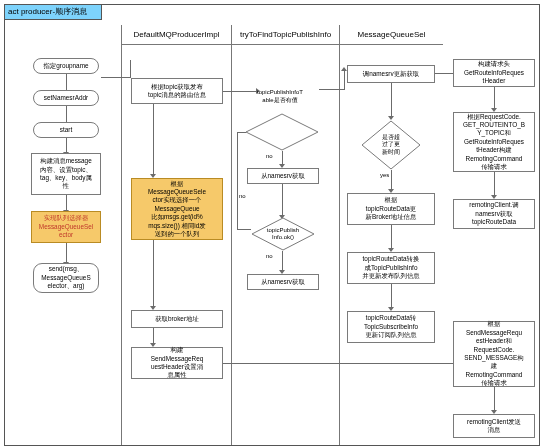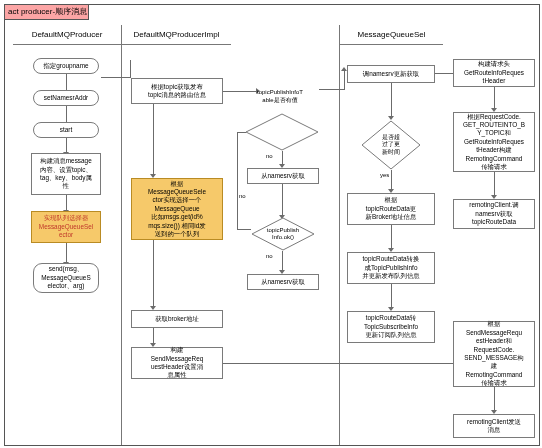--- a/index.html
+++ b/index.html
@@ -1,19 +1,19 @@
 <!DOCTYPE html>
 <html><head>
 <meta charset="utf-8">
 <style>
   html,body{margin:0;padding:0;background:#ffffff;}
   body{font-family:"Liberation Sans",sans-serif;}
   #root{position:relative;width:542px;height:448px;overflow:hidden;background:#fff;}
   .act-frame{position:absolute;left:4px;top:4px;width:534px;height:440px;border:1px solid #555;background:#fff;}
-  .act-tab{position:absolute;left:0;top:0;height:14px;background:#fca5a5;border-right:1px solid #555;border-bottom:1px solid #555;padding:0 1px 0 3px;font-size:8px;line-height:14px;color:#000;white-space:nowrap;}
+  .act-tab{position:absolute;left:0;top:0;height:14px;background:#7dd3fc;border-right:1px solid #555;border-bottom:1px solid #555;padding:0 14px 0 3px;font-size:8px;line-height:14px;color:#000;white-space:nowrap;}
   .lanes{position:absolute;left:8px;top:20px;width:526px;height:420px;}
   .lane{position:absolute;top:0;height:420px;border-left:1px solid #777;box-sizing:border-box;}
   .lane.first{border-left:none;}
   .lane-head{position:absolute;left:0;top:0;width:100%;height:20px;border-bottom:1px solid #777;box-sizing:border-box;display:flex;align-items:center;justify-content:center;}
   .lane-head span{font-size:8px;color:#000;}
   .node{position:absolute;box-sizing:border-box;border:1px solid #7a7a7a;background:#fff;font-size:6.4px;line-height:8.4px;color:#000;display:flex;align-items:center;justify-content:center;text-align:center;padding:2px 3px;}
   .node.round{border-radius:9px;}
   .node.orange{background:#f6c96a;border-color:#b98b23;}
   .node.orange-text{color:#c0392b;}
   .node.plain-text{border:none;background:transparent;}
@@ -31,28 +31,28 @@
 </style>
 </head>
 <body>
 
 <div id="root">
   <div class="act-frame">
     <div class="act-tab">act producer-顺序消息</div>
 
     <div class="lanes">
 
-      <div class="lane first" style="left:0;width:108px;">
-        <div class="lane-head">
-            <span>DefaultMQProducer</span>
-          </div>
-      </div>
       <div class="lane" style="left:108px;width:110px;">
         <div class="lane-head">
             <span>DefaultMQProducerImpl</span>
+          </div>
+      </div>
+      <div class="lane" style="left:218px;width:108px;">
+        <div class="lane-head">
+            <span>tryToFindTopicPublishInfo</span>
           </div>
       </div>
       <div class="lane" style="left:326px;width:104px;">
         <div class="lane-head">
             <span>MessageQueueSel</span>
           </div>
       </div>
 
       <div class="edge v" style="left:53px;top:48px;height:18px;"></div>
       <div class="arrow down" style="left:50px;top:65px;"></div>

